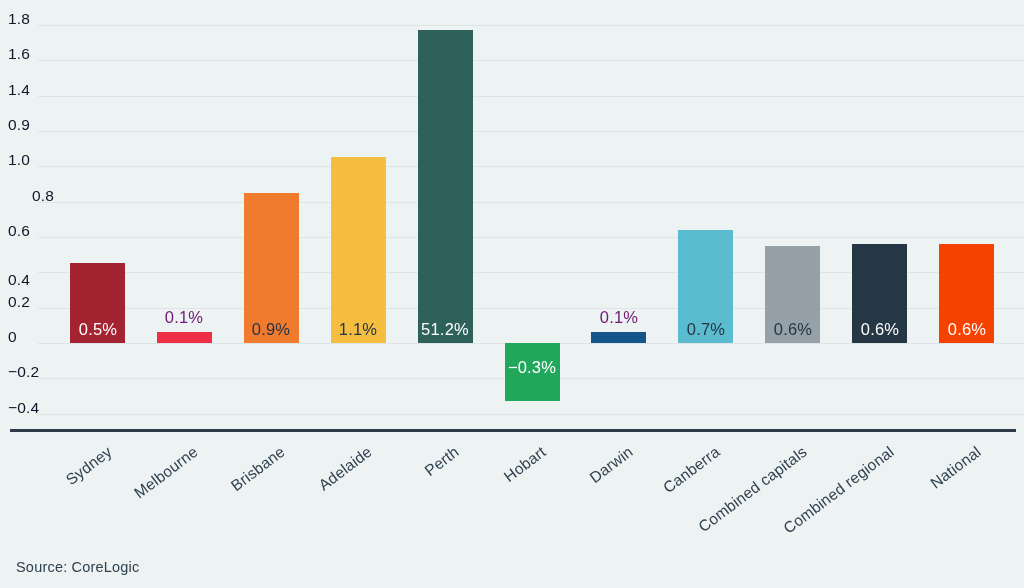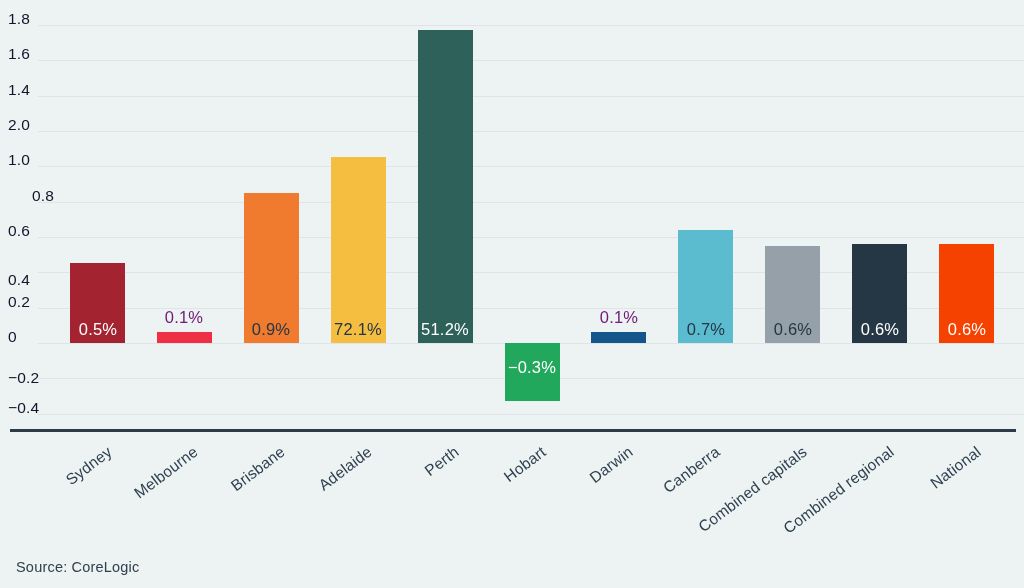--- a/index.html
+++ b/index.html
@@ -128,39 +128,39 @@
         <div class="gridline" style="top: 272px;"></div>
         <div class="gridline" style="top: 308px;"></div>
         <div class="gridline" style="top: 343px;"></div>
         <div class="gridline" style="top: 378px;"></div>
         <div class="gridline" style="top: 414px;"></div>
       </div>
     <div id="ytick-labels">
         <div class="ytick-label" style="top: 11px;">1.8</div>
         <div class="ytick-label" style="top: 46px;">1.6</div>
         <div class="ytick-label" style="top: 82px;">1.4</div>
-        <div class="ytick-label" style="top: 117px;">2.0</div>
+        <div class="ytick-label" style="top: 117px;">0.9</div>
         <div class="ytick-label" style="top: 152px;">1.0</div>
         <div class="ytick-label" style="top: 188px; margin-left: 24px;">0.8</div>
         <div class="ytick-label" style="top: 223px;">0.6</div>
         <div class="ytick-label" style="top: 272px;">0.4</div>
         <div class="ytick-label" style="top: 294px;">0.2</div>
         <div class="ytick-label" style="top: 329px;">0</div>
-        <div class="ytick-label" style="top: 364px; margin-top: 6px;">−0.2</div>
+        <div class="ytick-label" style="top: 364px;">−0.2</div>
         <div class="ytick-label" style="top: 400px;">−0.4</div>
       </div>
     <div id="bars">
         <div class="bar" style="left: 70px; top: 263px; width: 55px; height: 80px; background: rgb(163, 36, 48);"></div>
         <div class="bar-value inside-light" style="left: 43px; top: 321px;">0.5%</div>
         <div class="bar" style="left: 157px; top: 332px; width: 55px; height: 11px; background: rgb(238, 47, 69);"></div>
         <div class="bar-value above" style="left: 129px; top: 309px;">0.1%</div>
         <div class="bar" style="left: 244px; top: 193px; width: 55px; height: 150px; background: rgb(240, 122, 46);"></div>
         <div class="bar-value inside-dark" style="left: 216px; top: 321px;">0.9%</div>
         <div class="bar" style="left: 331px; top: 157px; width: 55px; height: 186px; background: rgb(245, 190, 64);"></div>
-        <div class="bar-value inside-dark" style="left: 303px; top: 321px;">72.1%</div>
+        <div class="bar-value inside-dark" style="left: 303px; top: 321px;">1.1%</div>
         <div class="bar" style="left: 418px; top: 30px; width: 55px; height: 313px; background: rgb(45, 97, 89);"></div>
         <div class="bar-value inside-light" style="left: 390px; top: 321px;">51.2%</div>
         <div class="bar" style="left: 505px; top: 343px; width: 55px; height: 58px; background: rgb(34, 168, 92);"></div>
         <div class="bar-value inside-light" style="left: 477px; top: 359px;">−0.3%</div>
         <div class="bar" style="left: 591px; top: 332px; width: 55px; height: 11px; background: rgb(20, 86, 140);"></div>
         <div class="bar-value above" style="left: 564px; top: 309px;">0.1%</div>
         <div class="bar" style="left: 678px; top: 230px; width: 55px; height: 113px; background: rgb(91, 188, 208);"></div>
         <div class="bar-value inside-dark" style="left: 651px; top: 321px;">0.7%</div>
         <div class="bar" style="left: 765px; top: 246px; width: 55px; height: 97px; background: rgb(149, 160, 168);"></div>
         <div class="bar-value inside-dark" style="left: 738px; top: 321px;">0.6%</div>

